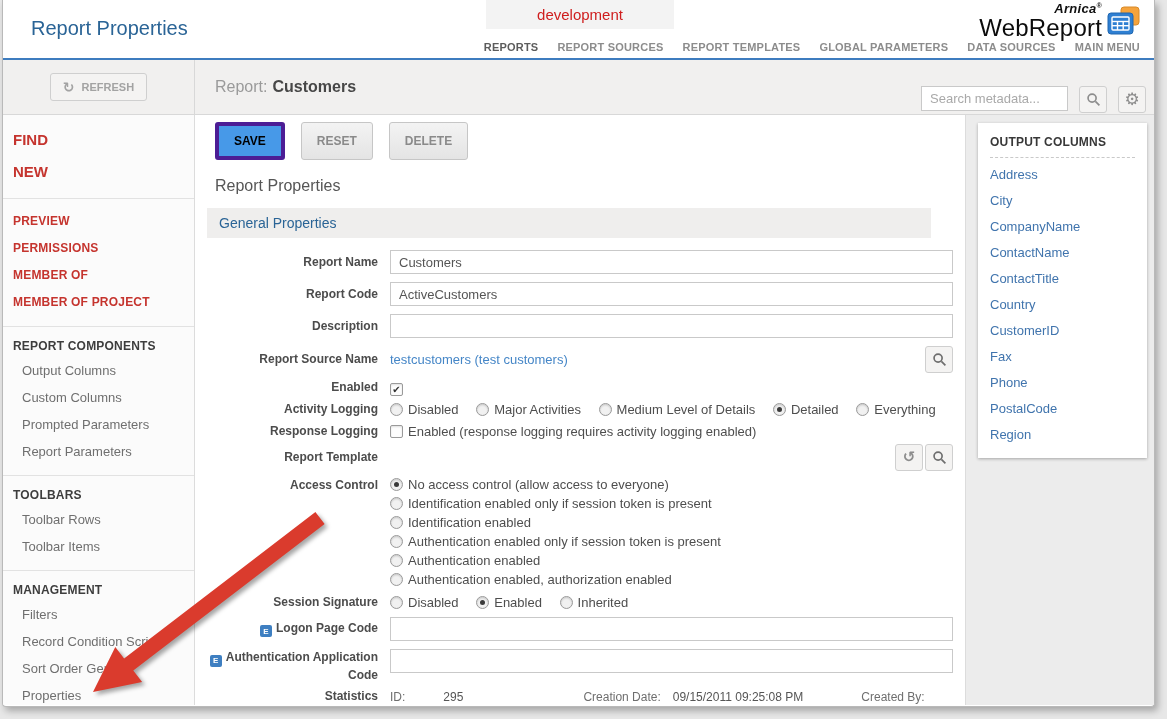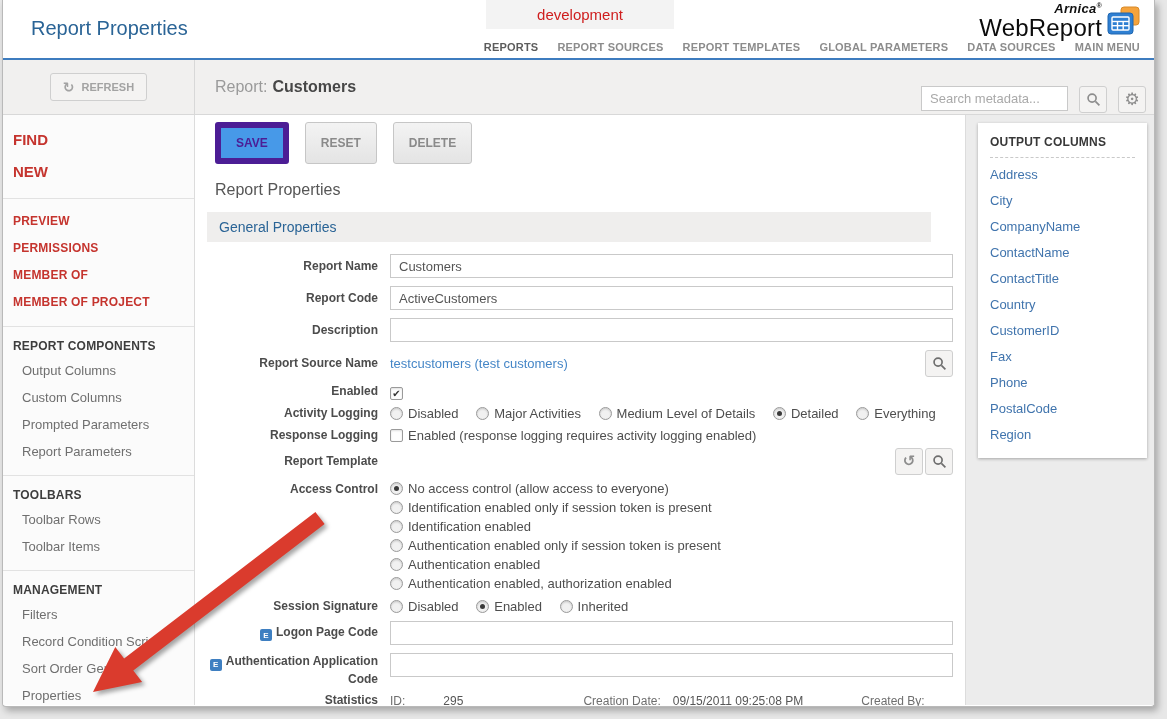--- a/index.html
+++ b/index.html
@@ -48,21 +48,21 @@
   .sb-sec { padding:9px 0 10px 0; border-bottom:1px solid #e2e2e2; }
   .sb-sec:last-child { border-bottom:none; }
   .sb-big a { display:block; padding:5px 10px; font-size:15px; font-weight:600; color:#c5342e; text-decoration:none; line-height:22px; }
   .sb-red a { display:block; padding:0 10px; font-size:12px; font-weight:700; color:#c5342e; text-decoration:none; line-height:27px; letter-spacing:.2px; }
   .sb-title { padding:3px 10px 4px 10px; font-size:12px; font-weight:bold; color:#3d3d3d; letter-spacing:.2px; }
   .sb-sec a.item { display:block; padding:0 10px 0 19px; font-size:13px; color:#6f6f6f; text-decoration:none; line-height:27px; }
 
   .main { width:770px; background:#fff; padding-top:7px; }
   .actions { display:flex; gap:16px; padding-left:20px; }
   .btn { font-size:12px; font-weight:bold; padding:8px 15px; border-radius:3px; cursor:pointer; }
-  .btn-save { background:#4799e8; border:6px solid #4c1d95; color:#4c1d95; }
+  .btn-save { background:#4799e8; border:4px solid #4c1d95; color:#000000; }
   .btn-gray { background:linear-gradient(#f3f3f3,#e4e4e4); border:1px solid #c6c6c6; color:#8a8a8a; }
   .page-h { padding:17px 0 0 20px; font-size:16px; color:#565656; }
   .sec-bar { margin:13px 0 12px 12px; width:724px; background:#efeeed; padding:7px 12px; font-size:14px; color:#2a6496; }
 
   .form { padding-left:12px; }
   .row { display:flex; align-items:center; margin-bottom:8px; }
   .row.top { align-items:flex-start; }
   .f-label { width:183px; padding-right:12px; text-align:right; font-size:12px; font-weight:bold; color:#4c4c4c; line-height:15px; }
   .f-control { width:563px; font-size:13px; color:#4e4e4e; }
   .f-control input[type=text] { width:100%; height:24px; border:1px solid #c9c9c9; padding:2px 8px;

